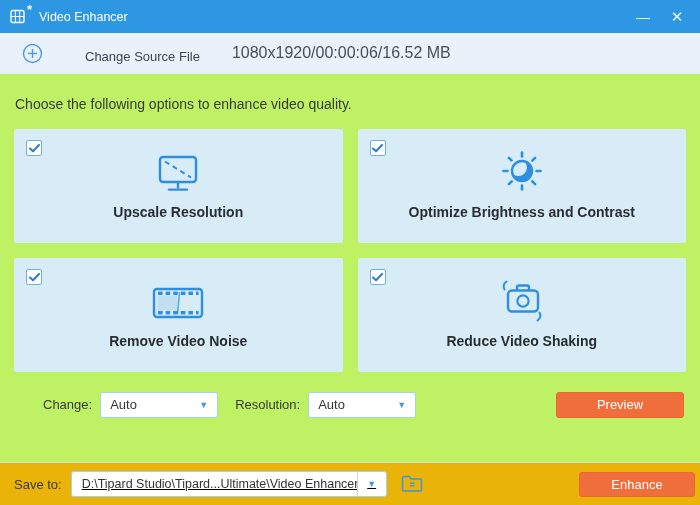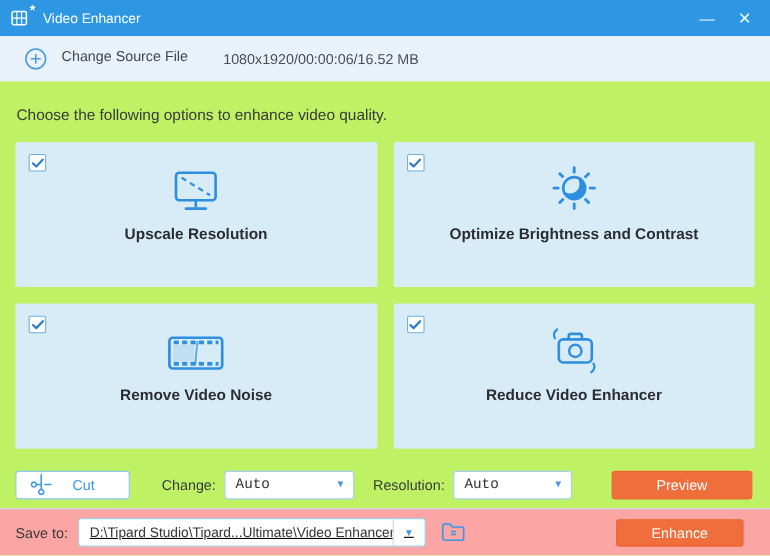--- a/index.html
+++ b/index.html
@@ -10,51 +10,51 @@
   .titlebar { height:33px; background:#2e97e3; display:flex; align-items:center; padding:0 6px 0 10px; flex:0 0 auto; }
   .app-ic { position:relative; width:20px; height:16px; display:flex; align-items:center; }
   .app-star { position:absolute; top:-7px; right:-2px; color:#fff; font-size:13px; font-weight:bold; }
   .win-title { color:#fff; font-size:12.5px; margin-left:9px;text-align:right; }
   .tb-spacer { flex:1; }
   .tb-btn { width:34px; height:33px; display:flex; align-items:center; justify-content:center; color:#eaf4fd; font-size:14px; cursor:default; }
   .tb-btn.close { font-size:15px; }
 
   
   .source-bar { height:41px; background:#e9f2fb; display:flex; align-items:center; padding:0 14px 0 22px; flex:0 0 auto; border-bottom:1px solid #e2ecf6; }
-  .change-src { display:flex; align-items:flex-start; cursor:default; }
+  .change-src { display:flex; align-items:flex-end; cursor:default;gap:29px; }
   .change-label { font-size:13px; color:#40464d; margin-left:13px; }
   .file-path { font-size:13px; color:#4a4f55; margin-left:62px; }
-  .file-info { font-size:13px; color:#4a4f55; margin-left:32px; }
+  .file-info { font-size:16px; color:#4a4f55; margin-left:32px; }
 
   
   .main { flex:1 1 auto; background:#bef264; padding:22px 14px 0 14px; display:flex; flex-direction:column; }
   .heading { font-size:14px; color:#3a3a3a; padding-left:1px; }
   .grid { margin-top:17px; display:grid; grid-template-columns:1fr 1fr; gap:15px; }
-  .card { background:#d8ecf8; height:132px; border-radius:2px; position:relative; display:flex; flex-direction:column; align-items:center; }
+  .card { background:#d8ecf8; height:114px; border-radius:2px; position:relative; display:flex; flex-direction:column; align-items:center; }
   .checkbox { position:absolute; top:11px; left:12px; width:16px; height:16px; background:#fdfefe; border:1px solid #6fb0de; border-radius:2px; display:flex; align-items:center; justify-content:center; }
   .card-icon { height:48px; margin-top:17px; display:flex; align-items:flex-end; justify-content:center; }
   .card-label { margin-top:10px; font-size:14px; font-weight:bold; color:#2b2d30; }
 
   
   .toolbar { margin-top:19px; display:flex; align-items:center; height:27px; }
   .cut-btn { width:104px; height:26px; background:#fff; border:1px solid #8ec7ef; border-radius:3px; display:flex; align-items:center; padding:0 0 0 13px; }
   .cut-label { color:#3a97e4; font-size:13px; flex:1; text-align:center; margin-right:12px; }
   .fld-label { font-size:13px; color:#3a3a3a; }
   .lab-format { margin-left:29px; }
-  .select { height:26px; background:#fff; border:1px solid #a5d1f0; border-radius:3px; display:flex; align-items:center; justify-content:space-between; padding:0 9px; margin-left:8px;font-family:Liberation Mono, monospace; }
+  .select { height:26px; background:#fff; border:1px solid #a5d1f0; border-radius:3px; display:flex; align-items:center; justify-content:space-between; padding:0 9px; margin-left:8px; }
   .sel-format { width:118px; }
   .sel-resolution { width:108px; }
   .lab-resolution { margin-left:17px; }
   .sel-value { font-size:13px; color:#333; }
   .arrow { color:#4a97dd; font-size:9px; }
   .btn-orange { background:#f06e3c; border:1px solid #ec6532; border-radius:3px; color:#fff; font-size:13px; display:flex; align-items:center; justify-content:center; }
   .preview-btn { width:128px; height:26px; margin-left:auto; margin-right:2px; }
 
   
-  .footer { height:43px; background:#fca5a5; border-top:1px solid #cfdff2; display:flex; align-items:center; padding:0 24px 0 14px; flex:0 0 auto; }
+  .footer { height:43px; background:#eab308; border-top:1px solid #cfdff2; display:flex; align-items:center; padding:0 5px 0 14px; flex:0 0 auto; }
   .save-label { font-size:13px; color:#3a3a3a; }
   .combo { margin-left:9px; height:26px; background:#fff; border:1px solid #a5d1f0; border-radius:3px; display:flex; align-items:stretch;text-decoration:underline; }
   .combo-text { width:285px; font-size:12.5px; color:#333; display:flex; align-items:center; padding:0 10px; white-space:nowrap; overflow:hidden; }
   .combo-arrow { width:29px; border-left:1px solid #bcd8f1; display:flex; align-items:center; justify-content:center; }
   .folder-btn { margin-left:11px; width:28px; height:24px; display:flex; align-items:center; justify-content:center; }
   .enhance-btn { width:116px; height:25px; margin-left:auto; }
 
   svg { display:block; }
 </style>
 </head>
@@ -176,39 +176,25 @@
       </span>
       <span class="card-icon">
         <svg width="56" height="46" viewBox="0 0 56 46">
           <rect x="14" y="13.5" width="30" height="21" rx="4" fill="none" stroke="#2e8fe0" stroke-width="2.4"></rect>
           <path d="M23,13.5 v-3 a2,2 0 0 1 2,-2 h8 a2,2 0 0 1 2,2 v3" fill="none" stroke="#2e8fe0" stroke-width="2.4"></path>
           <circle cx="29" cy="24" r="5.6" fill="none" stroke="#2e8fe0" stroke-width="2.2"></circle>
           <path d="M10.5,12.5 q-2.5,-4.5 2,-8" fill="none" stroke="#2e8fe0" stroke-width="2" stroke-linecap="round"></path>
           <path d="M45.5,35.5 q2.5,4.5 -2,8" fill="none" stroke="#2e8fe0" stroke-width="2" stroke-linecap="round"></path>
         </svg>
       </span>
-      <span class="card-label">Reduce Video Enhancer</span>
+      <span class="card-label">Reduce Video Shaking</span>
     </div>
   </div>
 
   <div class="toolbar">
-    <div class="cut-btn">
-      <span>
-        <svg width="19" height="19" viewBox="0 0 24 24">
-          <g transform="rotate(-45 12 12)" fill="none" stroke="#3a97e4" stroke-width="1.8" stroke-linecap="round">
-            <circle cx="6" cy="6" r="2.8"></circle>
-            <circle cx="6" cy="18" r="2.8"></circle>
-            <path d="M20 4 L8.4 15.6"></path>
-            <path d="M8.4 8.4 L12 12"></path>
-            <path d="M14.9 14.9 L20 20"></path>
-          </g>
-        </svg>
-      </span>
-      <span class="cut-label">Cut</span>
-    </div>
 
     <span class="fld-label lab-format">Change:</span>
     <div class="select sel-format">
       <span class="sel-value">Auto</span>
       <span class="arrow">▼</span>
     </div>
 
     <span class="fld-label lab-resolution">Resolution:</span>
     <div class="select sel-resolution">
       <span class="sel-value">Auto</span>

